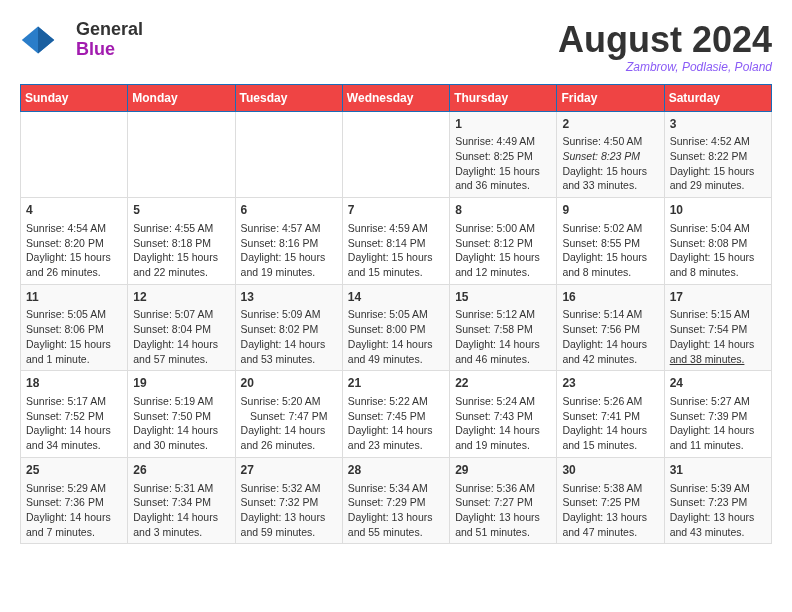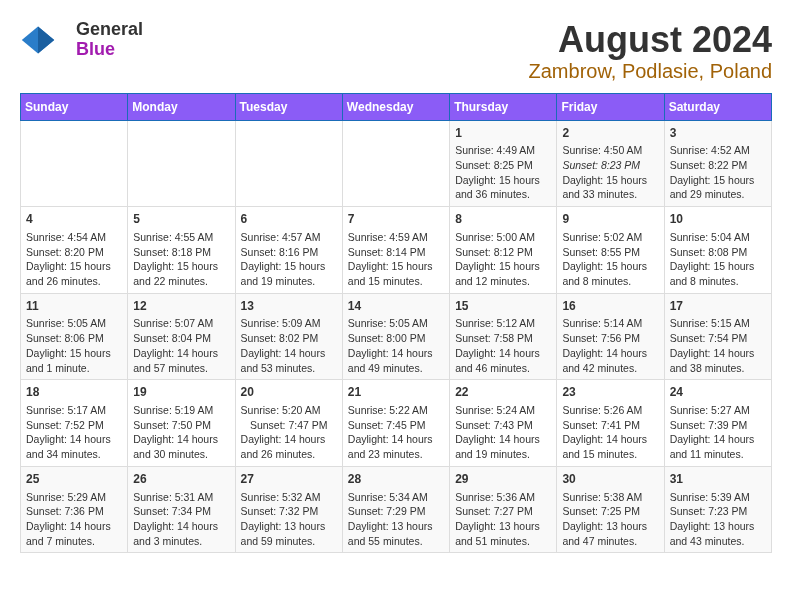--- a/index.html
+++ b/index.html
@@ -35,30 +35,31 @@
     .title-area {
       text-align: right;
     }
     .month-year {
       font-size: 36px;
       font-weight: bold;
       color: #333;
       line-height: 1.1;
     }
     .location {
-      font-size: 20px;
-      color: #a16207;
+      font-size: 12px;
+      color: #8b5cf6;
+      font-style: italic;
     }
     table {
       width: 100%;
       border-collapse: collapse;
       font-size: 11px;
     }
     thead tr {
-      background-color: #8b5cf6;
+      background-color: #ef4444;
       color: #fff;
     }
     thead th {
       padding: 6px 4px;
       text-align: left;
       font-size: 12px;
       font-weight: bold;
       border: 1px solid #1a6cb8;
     }
     tbody tr {
@@ -242,21 +243,21 @@
           <span style="display: block;">Sunrise: 5:14 AM</span>
           <span style="display: block;">Sunset: 7:56 PM</span>
           <span style="display: block;">Daylight: 14 hours</span>
           <span style="display: block;">and 42 minutes.</span>
         </td>
         <td>
           <span class="day-number">17</span>
           <span style="display: block;">Sunrise: 5:15 AM</span>
           <span style="display: block;">Sunset: 7:54 PM</span>
           <span style="display: block;">Daylight: 14 hours</span>
-          <span style="display: block;">and 38 minutes.</span>
+          <span style="display: block; text-decoration: underline;">and 38 minutes.</span>
         </td>
       </tr>
       <tr>
         <td>
           <span class="day-number">18</span>
           <span style="display: block;">Sunrise: 5:17 AM</span>
           <span style="display: block;">Sunset: 7:52 PM</span>
           <span style="display: block;">Daylight: 14 hours</span>
           <span style="display: block;">and 34 minutes.</span>
         </td>

